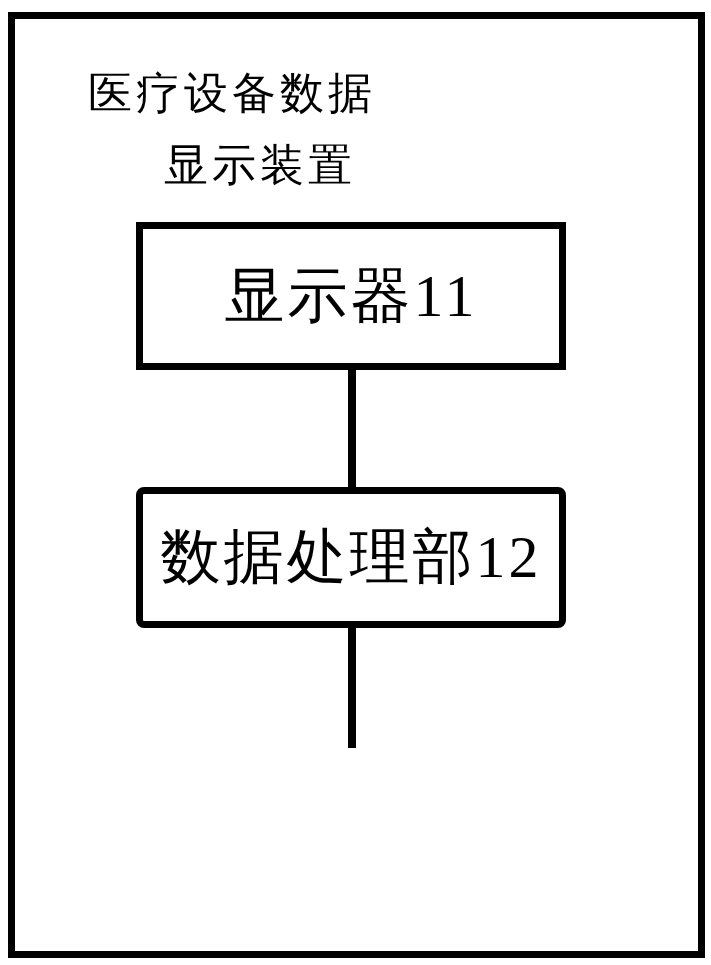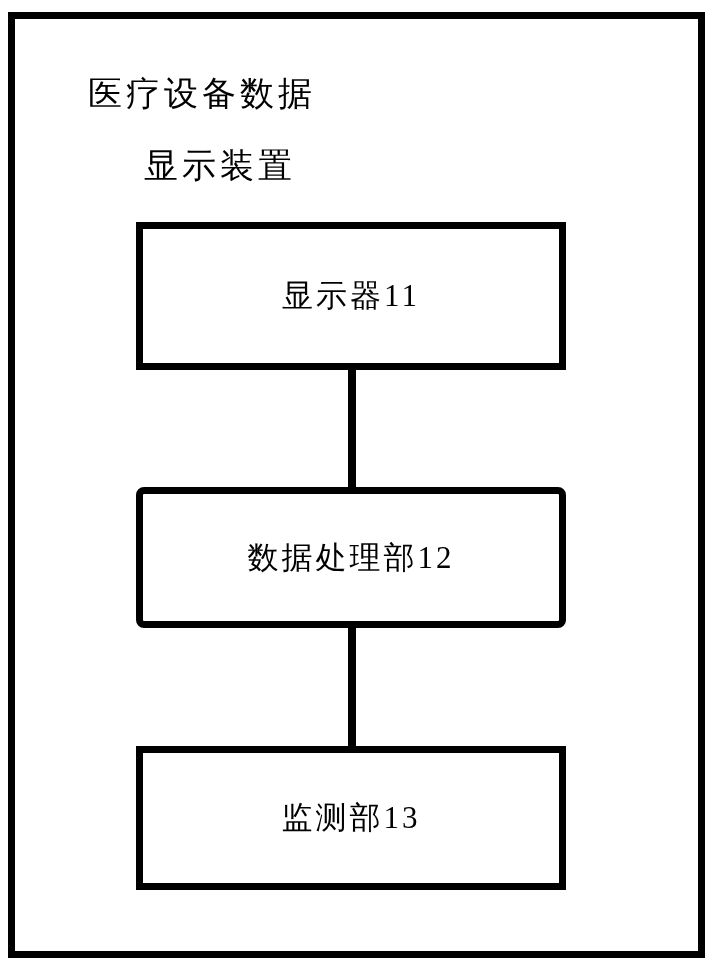--- a/index.html
+++ b/index.html
@@ -23,39 +23,40 @@
     width: 697px;
     height: 946px;
     border: 7px solid #000000;
     box-sizing: border-box;
     background: #ffffff;
   }
   .diagram-title {
     position: absolute;
     left: 88px;
     top: 58px;
-    font-size: 34px;
+    font-size: 44px;
     line-height: 72px;
     letter-spacing: 4px;
     white-space: nowrap;
   }
   .diagram-title .line2 {
     padding-left: 56px;
+    text-align: center;
   }
   .block {
     position: absolute;
     left: 136px;
     width: 430px;
     border: 7px solid #000000;
     box-sizing: border-box;
     background: #ffffff;
     display: flex;
     align-items: center;
     justify-content: center;
-    font-size: 31px;
+    font-size: 60px;
     letter-spacing: 3px;
     white-space: nowrap;
   }
   #box-display        { top: 222px; height: 148px; }
   #box-data-processing{ top: 487px; height: 141px; border-radius: 8px; }
   #box-monitoring     { top: 746px; height: 144px; }
   .connector {
     position: absolute;
     left: 348px;
     width: 8px;
@@ -81,17 +82,14 @@
   </div>
 
   <div class="connector" id="connector-1"></div>
 
   <div class="block" id="box-data-processing">
     <span>数据处理部12</span>
   </div>
 
   <div class="connector" id="connector-2"></div>
 
-  <div class="block" id="box-monitoring">
-    <span>监测部13</span>
-  </div>
 
 </div>
 
 </body></html>

